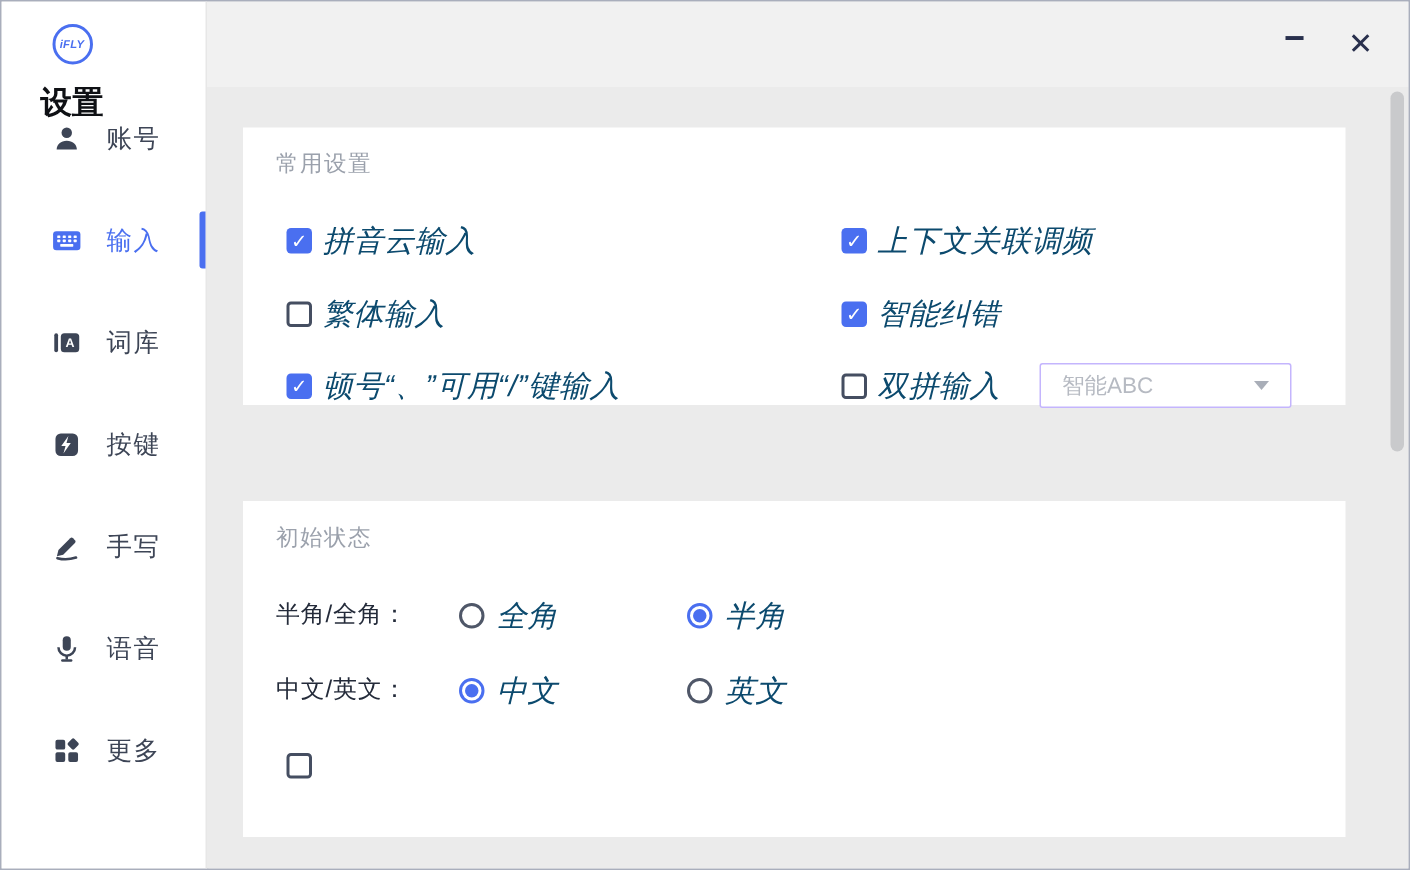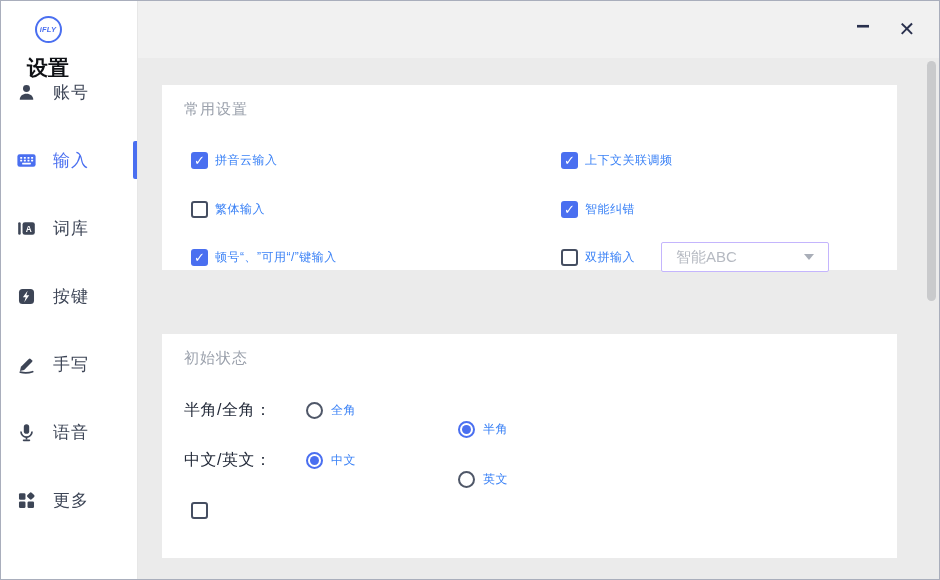--- a/index.html
+++ b/index.html
@@ -12,21 +12,21 @@
             color:#29304d; cursor:default; }
   .winbtn.min { right:60px; font-size:24px; font-weight:700; padding-bottom:6px; }
   .winbtn.cls { right:16px; font-size:20px; font-weight:600; }
 
   
   .sidebar { position:absolute; left:0; top:0; width:137px; height:100%; background:#fff; border-right:1px solid #e7e7e7; z-index:2; }
   .brand { position:absolute; left:26px; top:15px; display:flex; align-items:center; gap:11px;flex-direction:column; }
   .logo { width:27px; height:27px; border:2.5px solid #4a6ff0; border-radius:50%; display:flex; align-items:center; justify-content:center; background:#fff; }
   .logo span { font-size:7.5px; font-weight:800; font-style:italic; color:#4a6ff0; letter-spacing:.2px; }
   .app-title { font-size:21px; font-weight:700; color:#0f1115; }
-  .side-item { position:absolute; left:0; width:100%; height:40px; display:flex; align-items:center; padding-left:16px; gap:17px;
+  .side-item { position:absolute; left:0; width:100%; height:40px; display:flex; align-items:center; padding-left:34px; gap:17px;
                color:#3d4556; cursor:pointer; }
   .side-item .sicon { width:19px; height:19px; display:flex; align-items:center; justify-content:center; }
   .side-item .sicon svg { width:19px; height:19px; }
   .side-item .slabel { font-size:17px; font-weight:500; letter-spacing:1px; }
   .side-item.active { color:#4a6ff0; }
   .indicator { position:absolute; right:0; top:1px; width:4px; height:38px; background:#4a6ff0; border-radius:2px 0 0 2px; }
 
   
   .content { position:absolute; left:138px; top:57px; right:0; bottom:0; background:#ebebeb; }
   .panel { position:absolute; left:23px; width:735px; background:#fff; }
@@ -34,31 +34,31 @@
   .panel-initial { top:276px; height:224px; }
   .sec-header { position:absolute; left:22px; top:15px; font-size:15px; color:#9ba1ac; letter-spacing:1px; }
   .row { position:absolute; height:28px; display:flex; align-items:center; }
   .cell { position:absolute; display:flex; align-items:center; gap:7px; height:28px; }
   .cell.l { left:29px; } .cell.r { left:399px; }
 
   .checkbox { width:17px; height:17px; border-radius:3px; flex:0 0 auto; position:relative; cursor:pointer;
               border:2px solid #454e61; background:#fff; display:flex; align-items:center; justify-content:center; }
   .checkbox.checked { border:none; background:#4a6ff0; }
   .checkbox .check { color:#fff; font-size:13px; font-weight:700; line-height:1; }
-  .opt-label { font-size:12px; color:#3b82f6; letter-spacing:.5px; white-space:nowrap; }
+  .opt-label { font-size:20px; color:#0c4a6e; letter-spacing:.5px; white-space:nowrap;font-style:italic; }
 
   .dropdown { margin-left:19px; width:168px; height:30px; border:1px solid #c4b5fd; background:#fff; border-radius:2px;
               display:flex; align-items:center; padding:0 14px; cursor:pointer; }
   .dropdown .dd-value { font-size:15px; color:#b6bac2; flex:1; }
   .dd-arrow { width:0; height:0; border-left:5.5px solid transparent; border-right:5.5px solid transparent; border-top:6px solid #a9aeb8; }
 
   .prow { position:absolute; left:0; width:100%; height:28px; }
   .prow .row-label { position:absolute; left:22px; top:50%; transform:translateY(-50%); font-size:16px; color:#242b3a; letter-spacing:.5px; }
   .radio-opt { position:absolute; top:0; height:28px; display:flex; align-items:center; gap:8px; cursor:pointer; }
-  .radio-opt.first { left:144px; } .radio-opt.second { left:296px;margin-top:19px; }
+  .radio-opt.first { left:144px; } .radio-opt.second { left:296px; }
   .radio { width:17px; height:17px; border-radius:50%; border:2px solid #4f5768; background:#fff; position:relative; flex:0 0 auto; }
   .radio.selected { border-color:#4a6ff0; }
   .radio.selected::after { content:""; position:absolute; left:50%; top:50%; width:9px; height:9px; margin:-4.5px 0 0 -4.5px;
                            border-radius:50%; background:#4a6ff0; }
 
   .scroll-thumb { position:absolute; right:3px; top:3px; width:9px; height:240px; border-radius:4.5px; background:#c9cacc; }
 </style>
 </head>
 <body>
 

